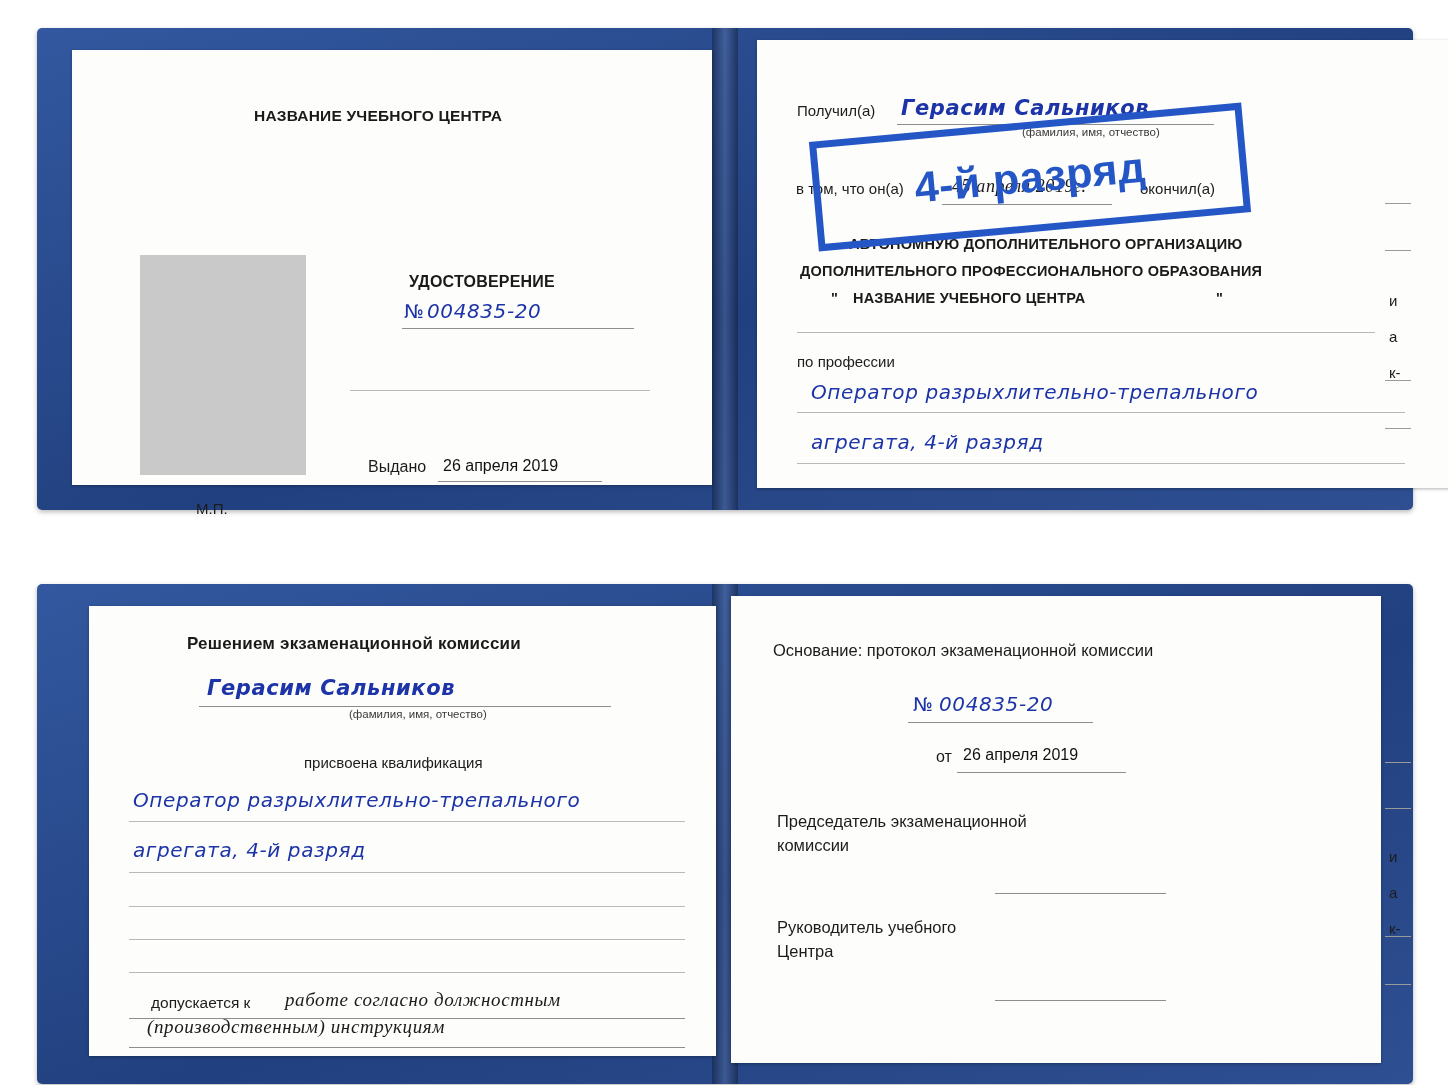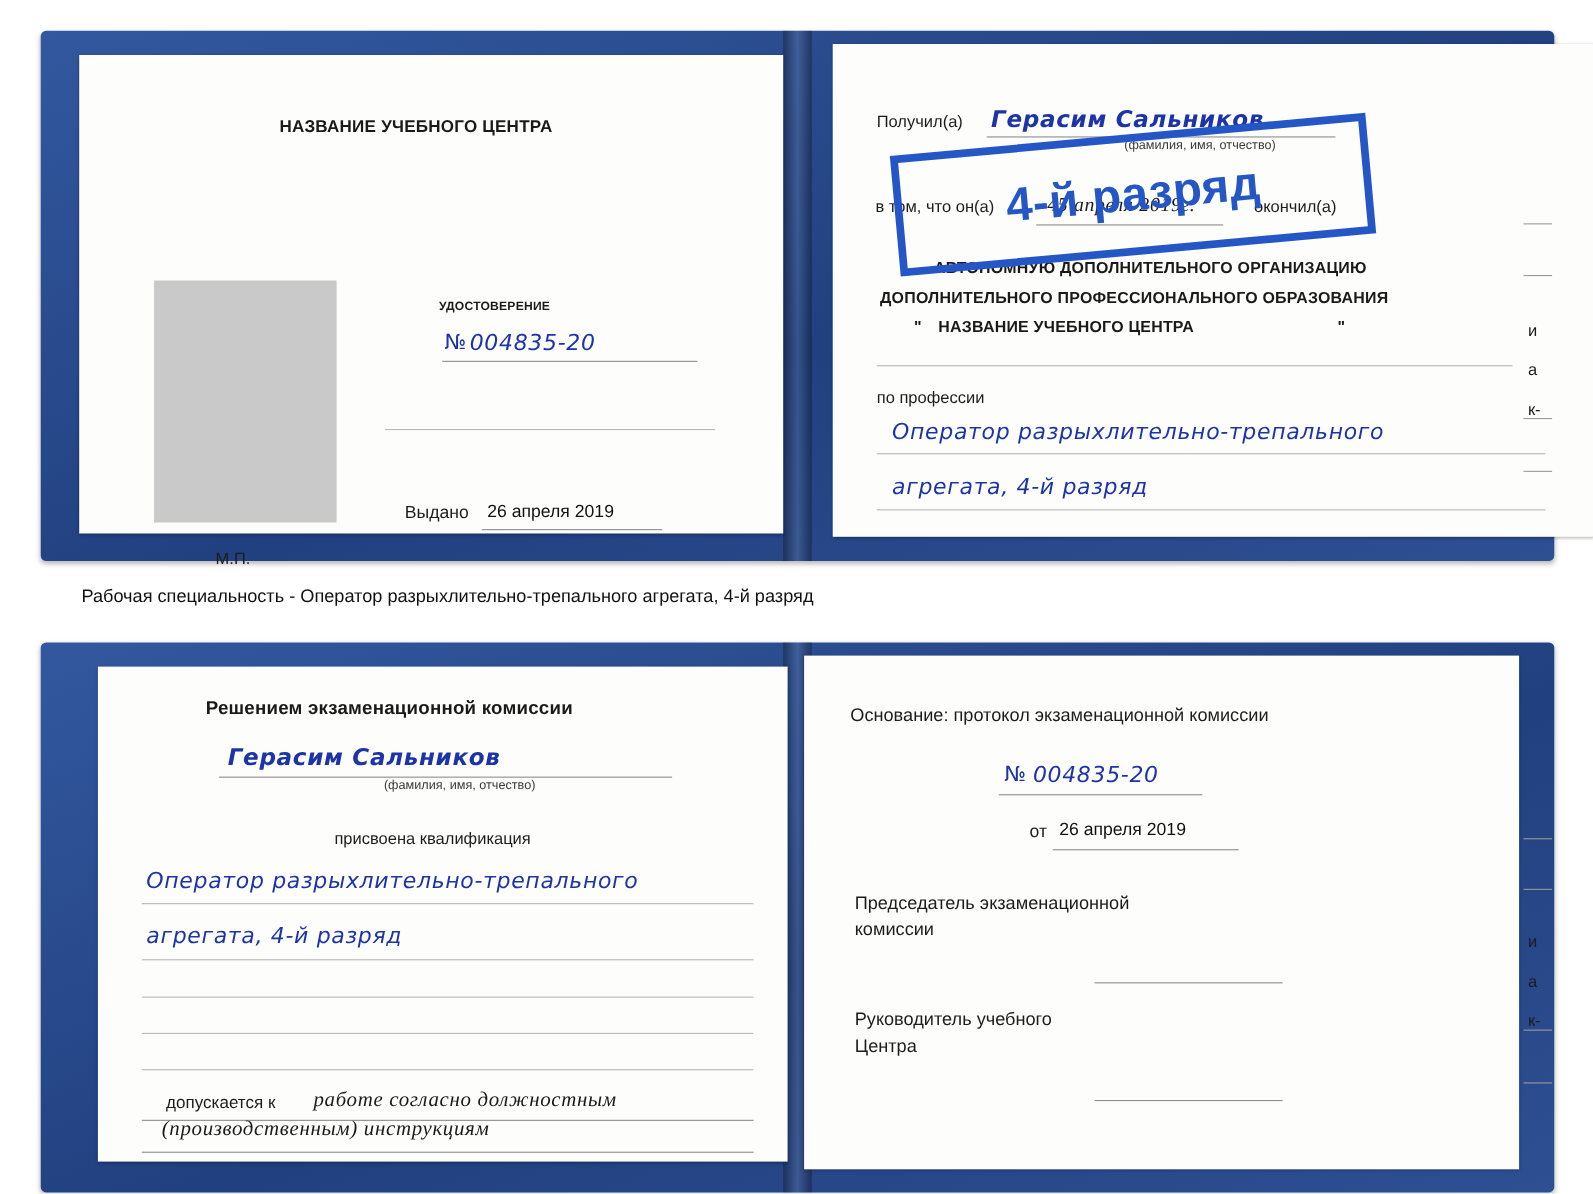--- a/index.html
+++ b/index.html
@@ -156,21 +156,21 @@
 <div class="page">
 
   <div class="booklet top">
     <div class="spine"></div>
 
     <div class="paper left">
       <div class="hdr" style="left:182px; top:57px;">НАЗВАНИЕ УЧЕБНОГО ЦЕНТРА</div>
 
       <div class="photo" style="left:68px; top:205px; width:166px; height:220px;"></div>
 
-      <div class="hdr" style="left:327px; top:223px; font-size:11px;">УДОСТОВЕРЕНИЕ</div>
+      <div class="hdr" style="left:337px; top:223px; font-size:16px;">УДОСТОВЕРЕНИЕ</div>
 
       <div class="hand" style="left:332px; top:250px; font-size:19px; font-style:normal;">№</div>
       <div class="hand" style="left:355px; top:249px; font-size:20px;">004835-20</div>
       <div class="rule dark" style="left:330px; top:278px; width:232px;"></div>
 
       <div class="rule" style="left:278px; top:340px; width:300px;"></div>
 
       <div class="lbl" style="left:296px; top:408px; font-size:16px;">Выдано</div>
       <div class="typed" style="left:371px; top:407px;">26 апреля 2019</div>
       <div class="rule dark" style="left:366px; top:431px; width:164px;"></div>
@@ -209,21 +209,20 @@
       <div>к-</div>
     </div>
     <div class="cut-rule" style="left:1348px; top:175px;"></div>
     <div class="cut-rule" style="left:1348px; top:222px;"></div>
     <div class="cut-rule" style="left:1348px; top:352px;"></div>
     <div class="cut-rule" style="left:1348px; top:400px;"></div>
 
     <div class="stamp" style="left:776px; top:94px; width:420px; height:96px;">4-й разряд</div>
   </div>
 
-  <div class="caption">Рабочая специальность - Оператор разрыхлительно-трепального агрегата, 4-й разряд</div>
 
   <div class="booklet bottom">
     <div class="spine"></div>
 
     <div class="paper left">
       <div class="hdr" style="left:98px; top:28px; font-size:17px;">Решением экзаменационной комиссии</div>
 
       <div class="hand" style="left:118px; top:70px; font-size:21px; font-weight:bold;">Герасим Сальников</div>
       <div class="rule dark" style="left:110px; top:100px; width:412px;"></div>
       <div class="lbl sm" style="left:260px; top:102px;">(фамилия, имя, отчество)</div>

